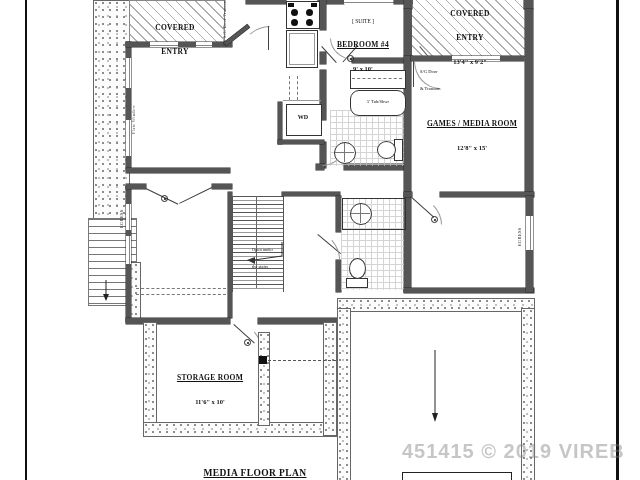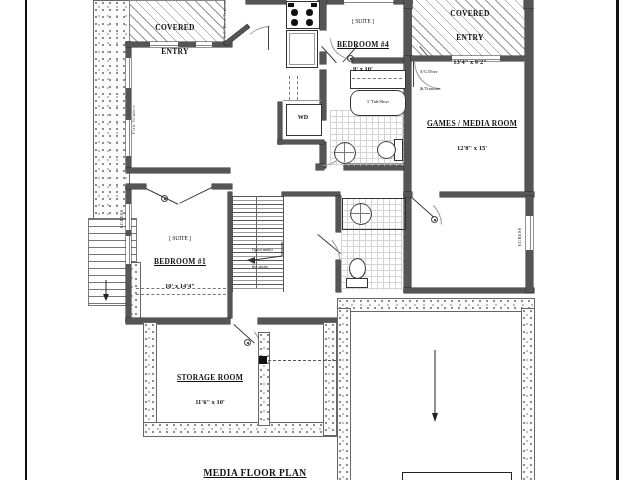--- a/index.html
+++ b/index.html
@@ -222,25 +222,20 @@
     <div class="rname" style="text-decoration:none;">ENTRY</div>
     <div class="dims">13'4" x 9'2"</div>
   </div>
 
 
   <div class="lbl" style="left:418px;top:104px;width:108px;">
     <div class="rname">GAMES / MEDIA ROOM</div>
     <div class="dims">12'8" x 15'</div>
   </div>
 
-  <div class="lbl" style="left:130px;top:218px;width:100px;">
-    <div class="tag">[ SUITE ]</div>
-    <div class="rname">BEDROOM #1</div>
-    <div class="dims">10' x 14'4"</div>
-  </div>
 
 
 
   <div class="lbl" style="left:162px;top:358px;width:96px;">
     <div class="rname">STORAGE ROOM</div>
     <div class="dims">11'6" x 10'</div>
   </div>
 
   <div class="lbl tiny" style="left:420px;top:58px;width:36px;text-align:left;">
     <div>S/G Door</div>
@@ -258,14 +253,15 @@
   <div class="vtext" style="left:222px;top:4px;height:42px;">1/2 S/G Door Transom</div>
   <div class="vtext" style="left:131px;top:98px;height:36px;color:#555;">Plate Window</div>
   <div class="vtext" style="left:119px;top:202px;height:26px;">EGRESS</div>
   <div class="vtext" style="left:517px;top:216px;height:30px;">EGRESS</div>
 
   <div class="lbl" style="left:180px;top:446px;width:150px;line-height:11px;">
     <div class="title-name">MEDIA FLOOR PLAN</div>
     
   </div>
 
+  <div class="watermark" style="left:402px;top:440px;">451415 © 2019 VIREB</div>
 
 </div>
 
 </body></html>

